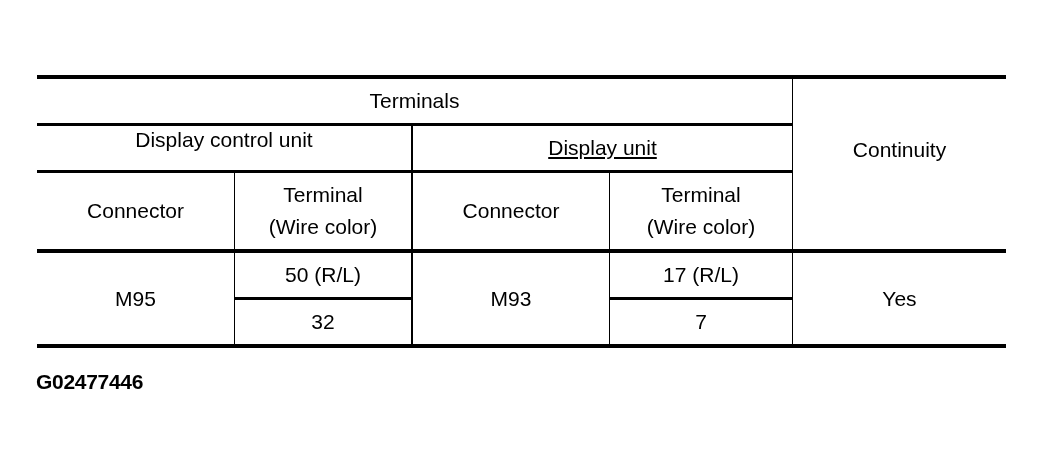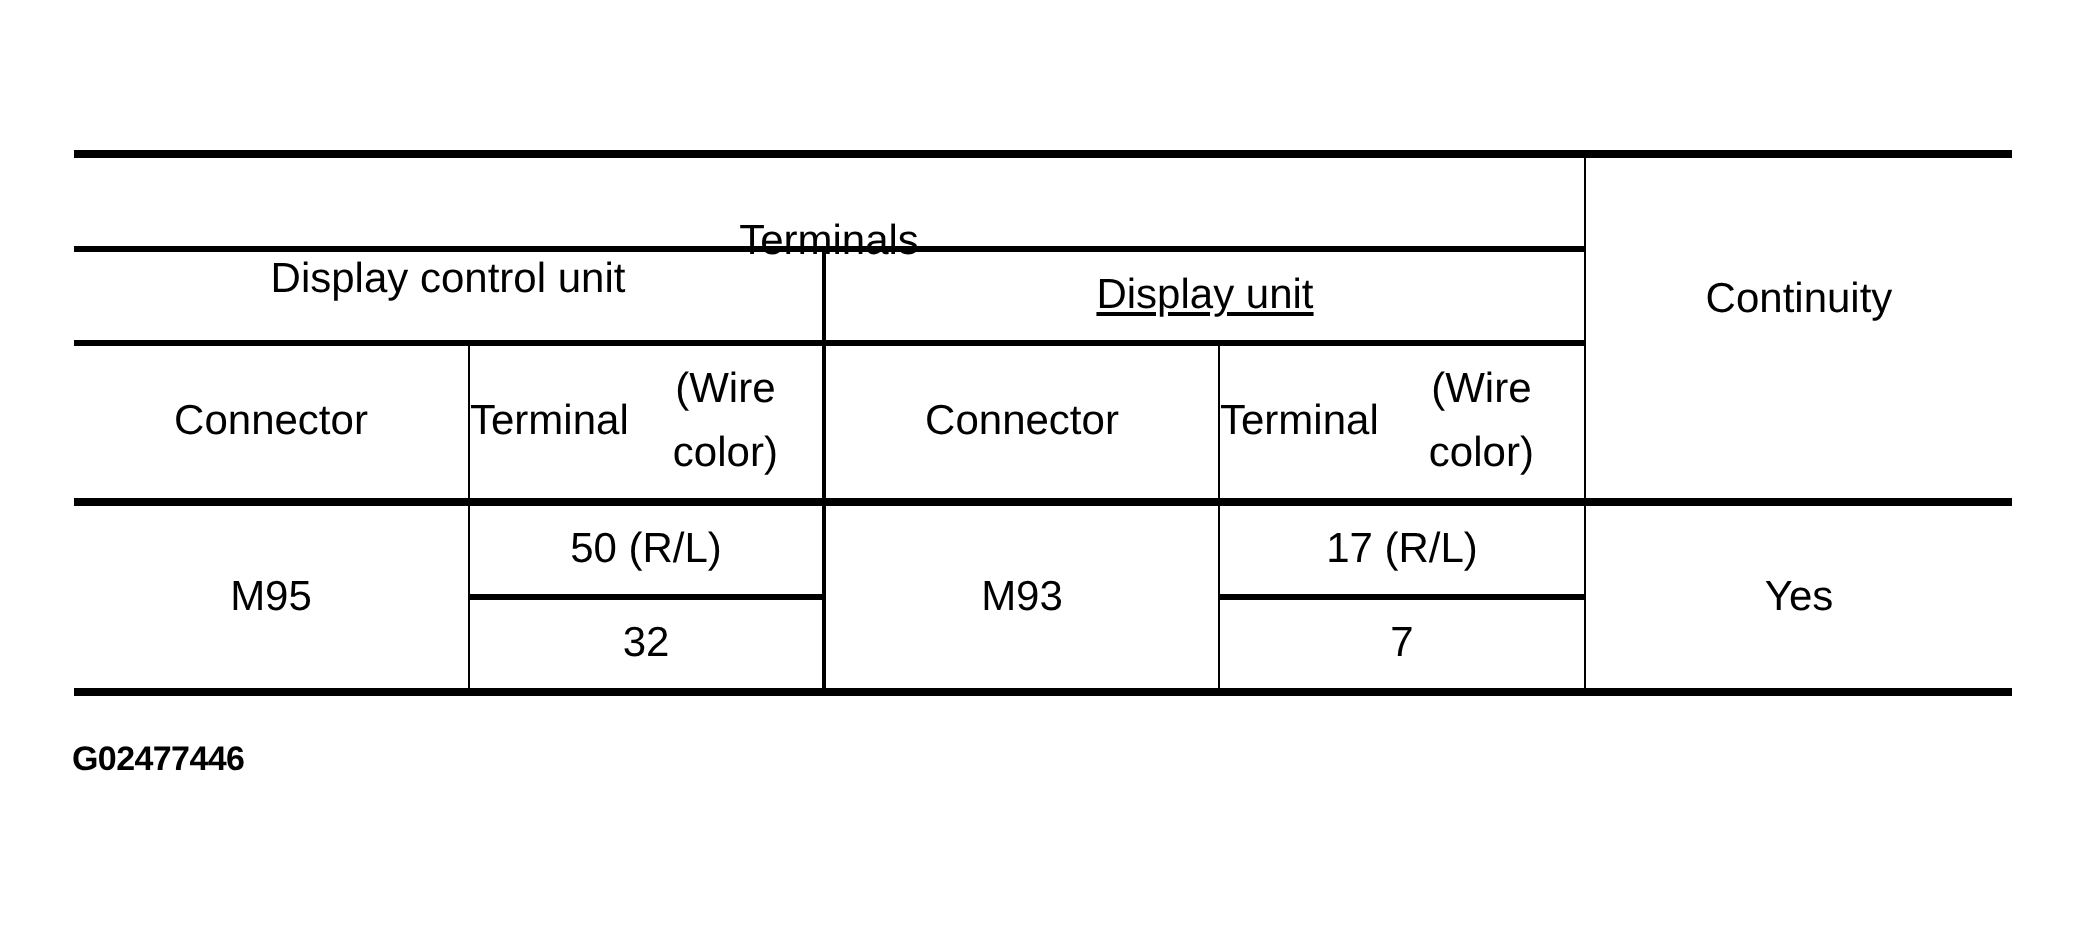--- a/index.html
+++ b/index.html
@@ -2,43 +2,43 @@
 <html><head>
 <meta charset="utf-8">
 <style>
   html, body { margin: 0; padding: 0; background: #ffffff; }
   body { width: 1044px; height: 467px; position: relative; overflow: hidden;
          font-family: "Liberation Sans", "DejaVu Sans", sans-serif; color: #000; }
   .hl { position: absolute; background: #000; }
   .vl { position: absolute; background: #000; }
   .cell { position: absolute; display: flex; align-items: center; justify-content: center;
           text-align: center; font-size: 21px; line-height: 32px; }
-  .two { flex-direction: row; }
-  .fig-id { position: absolute; left: 36px; top: 370px; font-size: 17px; font-weight: bold;
+  .two { flex-direction: column; }
+  .fig-id { position: absolute; left: 36px; top: 370px; font-size: 21px; font-weight: bold;
             letter-spacing: -0.3px; text-align: center; }
 </style>
 </head>
 <body>
 
 <div>
 
   <div class="hl" style="left:37px;top:75px;width:969px;height:4px;"></div>
   <div class="hl" style="left:37px;top:123px;width:756px;height:3px;"></div>
   <div class="hl" style="left:37px;top:170px;width:756px;height:3px;"></div>
   <div class="hl" style="left:37px;top:249px;width:969px;height:4px;"></div>
   <div class="hl" style="left:234px;top:297px;width:178px;height:3px;"></div>
   <div class="hl" style="left:609px;top:297px;width:183px;height:3px;"></div>
   <div class="hl" style="left:37px;top:344px;width:969px;height:4px;"></div>
 
   <div class="vl" style="left:234px;top:172px;width:1px;height:174px;"></div>
   <div class="vl" style="left:411px;top:125px;width:2px;height:221px;"></div>
   <div class="vl" style="left:609px;top:172px;width:1px;height:174px;"></div>
   <div class="vl" style="left:792px;top:78px;width:1px;height:268px;"></div>
 
-  <div class="cell" style="left:37px;top:79px;width:755px;height:44px;margin-top:20px;">
+  <div class="cell" style="left:37px;top:79px;width:755px;height:44px;">
     <span>Terminals</span>
   </div>
   <div class="cell" style="left:37px;top:126px;width:374px;height:28px;">
     <span>Display control unit</span>
   </div>
   <div class="cell" style="left:413px;top:126px;width:379px;height:44px;text-decoration:underline;">
     <span>Display unit</span>
   </div>
   <div class="cell" style="left:793px;top:65px;width:213px;height:170px;">
     <span>Continuity</span>

